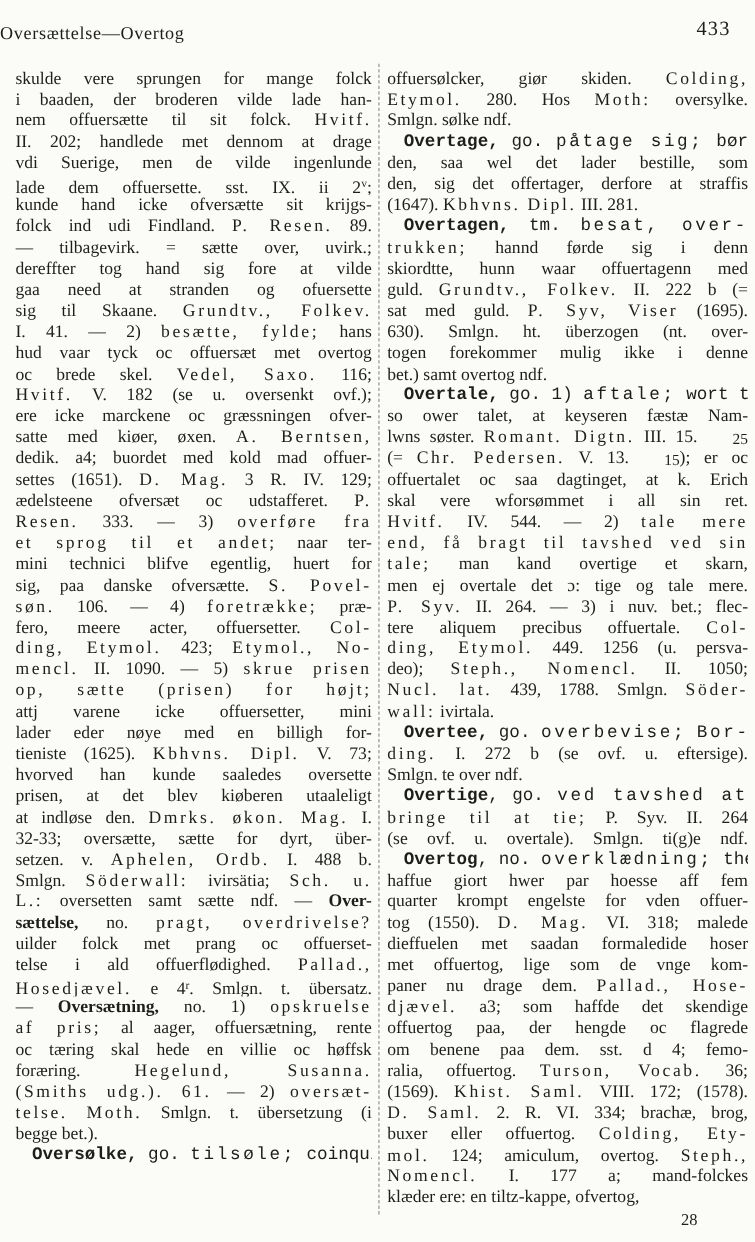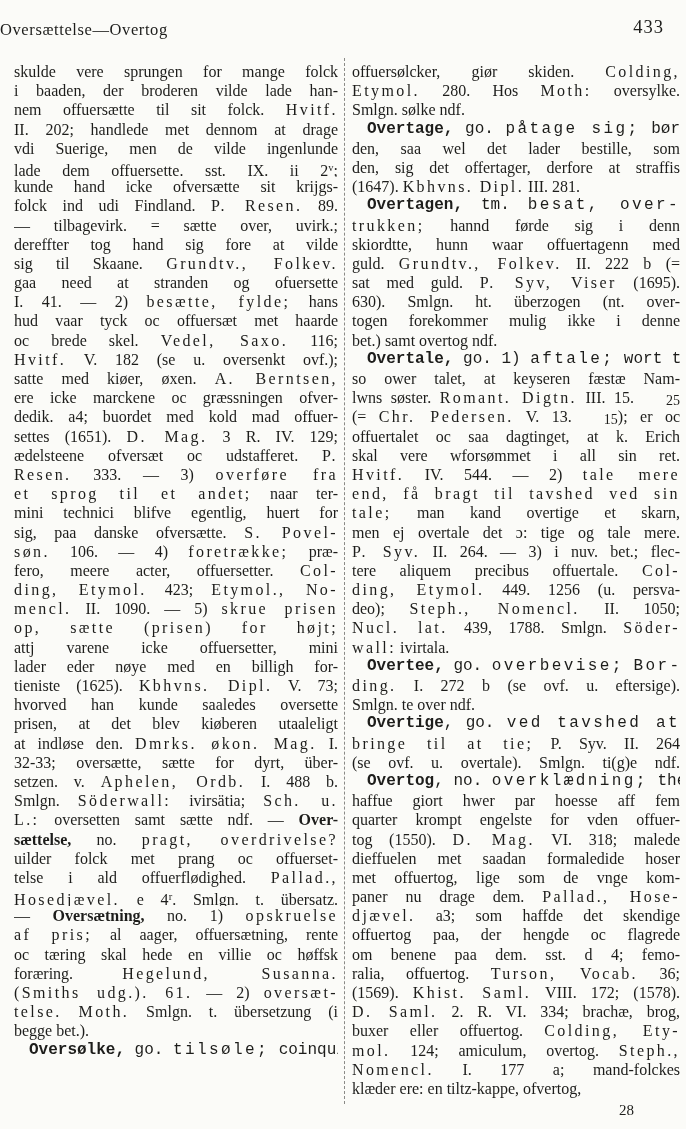--- a/index.html
+++ b/index.html
@@ -59,28 +59,28 @@
       <div class="line"><span>skulde vere sprungen for mange folck</span></div>
       <div class="line"><span>i baaden, der broderen vilde lade han-</span></div>
       <div class="line"><span>nem offuersætte til sit folck. </span><span class="spaced">Hvitf.</span></div>
       <div class="line"><span>II. 202; handlede met dennom at drage</span></div>
       <div class="line"><span>vdi Suerige, men de vilde ingenlunde</span></div>
       <div class="line"><span>lade dem offuersette. sst. IX. ii 2</span><span class="sup">v</span><span>;</span></div>
       <div class="line"><span>kunde hand icke ofversætte sit krijgs-</span></div>
       <div class="line"><span>folck ind udi Findland. </span><span class="spaced">P. Resen.</span><span> 89.</span></div>
       <div class="line"><span>— tilbagevirk. = sætte over, uvirk.;</span></div>
       <div class="line"><span>dereffter tog hand sig fore at vilde</span></div>
+      <div class="line"><span>gaa need at stranden og ofuersette</span></div>
       <div class="line"><span>sig til Skaane. </span><span class="spaced">Grundtv., Folkev.</span></div>
-      <div class="line"><span>gaa need at stranden og ofuersette</span></div>
       <div class="line"><span>I. 41. — 2) </span><span class="spaced">besætte, fylde;</span><span> hans</span></div>
-      <div class="line"><span>hud vaar tyck oc offuersæt met haarde</span></div>
+      <div class="line"><span>hud vaar tyck oc offuersæt met overtog</span></div>
       <div class="line"><span>oc brede skel. </span><span class="spaced">Vedel, Saxo.</span><span> 116;</span></div>
       <div class="line"><span class="spaced">Hvitf.</span><span> V. 182 (se u. oversenkt ovf.);</span></div>
+      <div class="line"><span>ere icke marckene oc græssningen ofver-</span></div>
       <div class="line"><span>satte med kiøer, øxen. </span><span class="spaced">A. Berntsen,</span></div>
-      <div class="line"><span>ere icke marckene oc græssningen ofver-</span></div>
       <div class="line"><span>dedik. a4; buordet med kold mad offuer-</span></div>
       <div class="line"><span>settes (1651). </span><span class="spaced">D. Mag.</span><span> 3 R. IV. 129;</span></div>
       <div class="line"><span>ædelsteene ofversæt oc udstafferet. </span><span class="spaced">P.</span></div>
       <div class="line"><span class="spaced">Resen.</span><span> 333. — 3) </span><span class="spaced">overføre fra</span></div>
       <div class="line"><span class="spaced">et sprog til et andet;</span><span> naar ter-</span></div>
       <div class="line"><span>mini technici blifve egentlig, huert for</span></div>
       <div class="line"><span>sig, paa danske ofversætte. </span><span class="spaced">S. Povel-</span></div>
       <div class="line"><span class="spaced">søn.</span><span> 106. — 4) </span><span class="spaced">foretrække;</span><span> præ-</span></div>
       <div class="line"><span>fero, meere acter, offuersetter. </span><span class="spaced">Col-</span></div>
       <div class="line"><span class="spaced">ding, Etymol.</span><span> 423; </span><span class="spaced">Etymol., No-</span></div>

